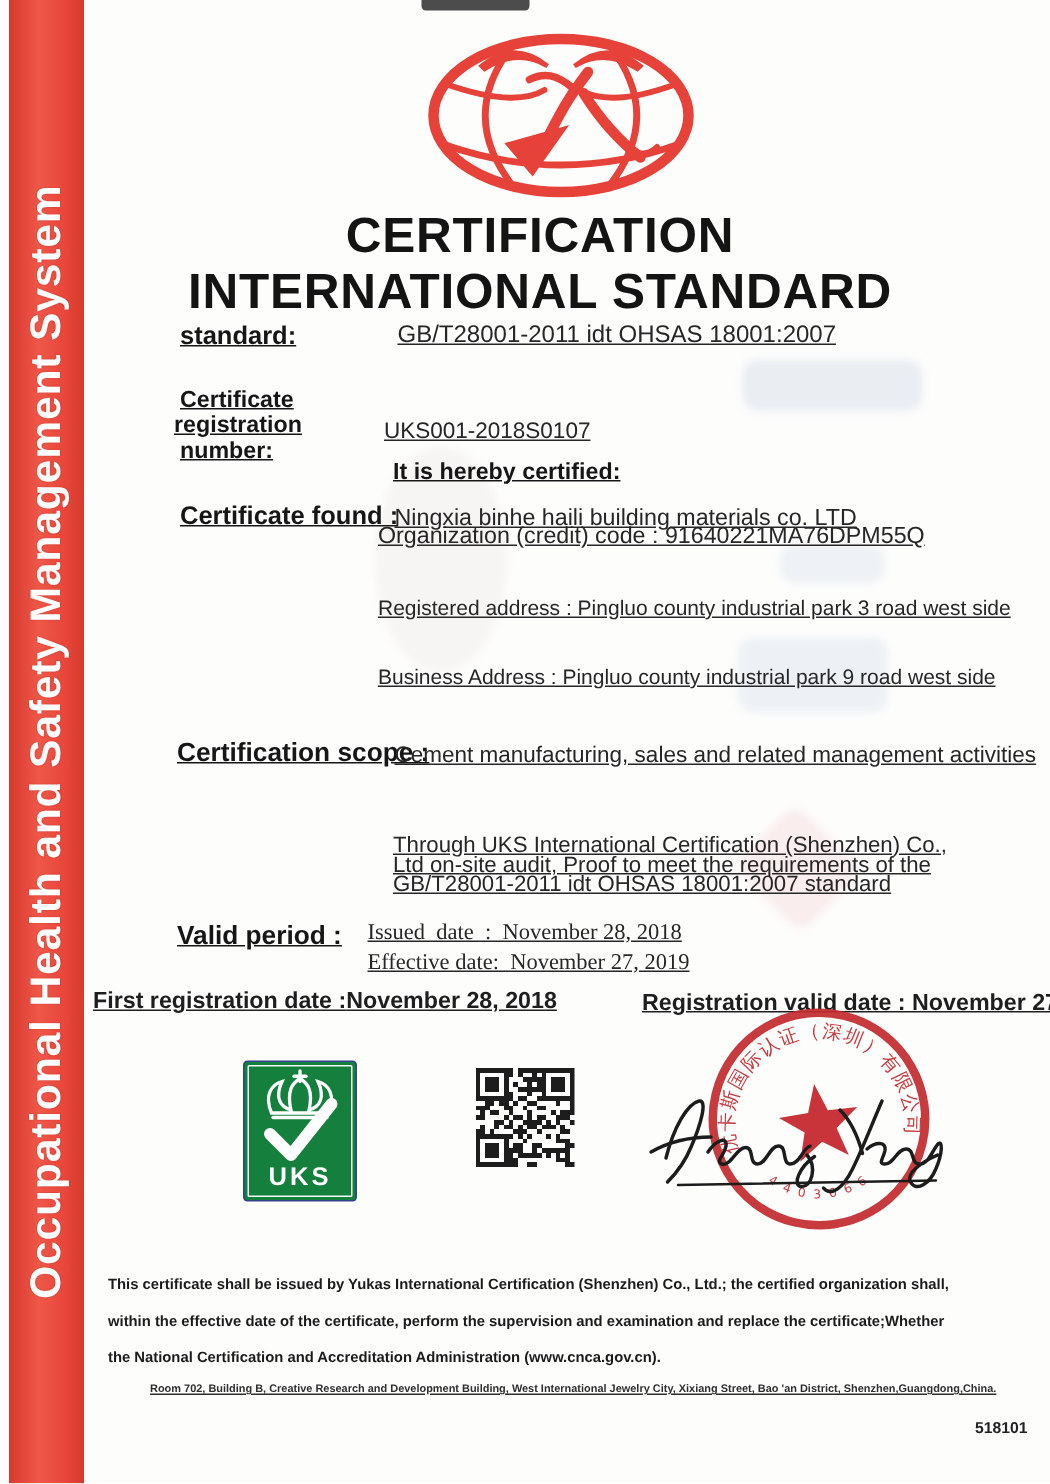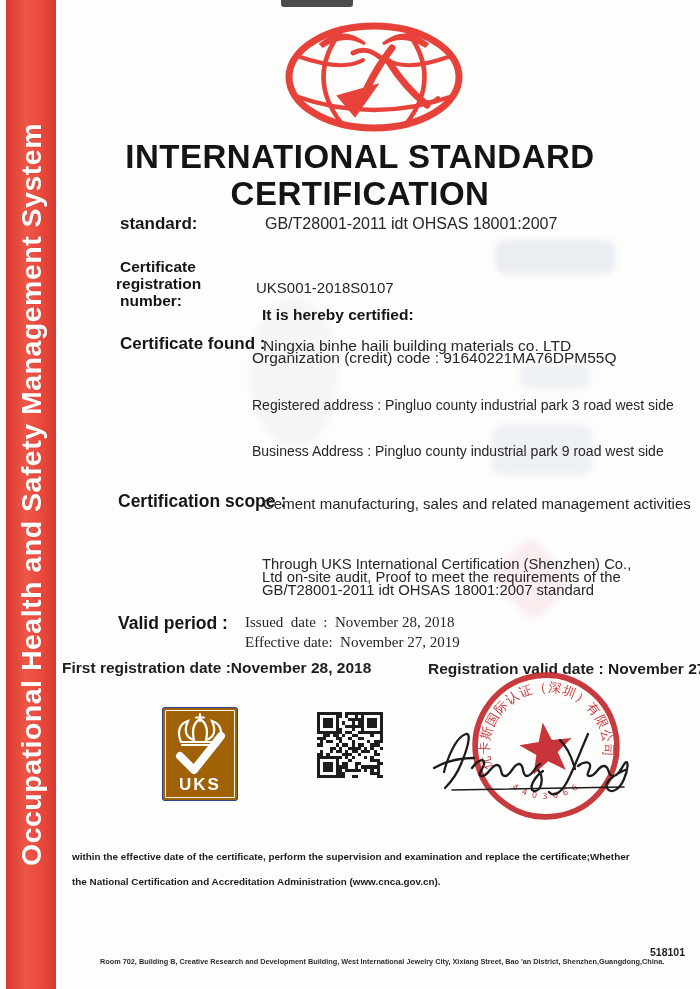--- a/index.html
+++ b/index.html
@@ -28,43 +28,43 @@
   .blob3{left:492px;top:425px;width:100px;height:50px;background:rgba(203,214,232,.30);}
   .blob4{left:500px;top:550px;width:64px;height:58px;background:rgba(238,188,192,.26);transform:rotate(45deg);}
   .blob5{left:520px;top:363px;width:70px;height:26px;background:rgba(200,212,228,.28);}
   
   .logo{position:absolute;left:283px;top:20px;width:182px;height:114px;}
   .title{
     position:absolute;left:60px;top:138px;width:600px;text-align:center;
     font-weight:800;font-size:33px;line-height:37px;color:#141414;letter-spacing:.5px;
   }
   
-  .abs{position:absolute;white-space:pre;}
+  .abs{position:absolute;white-space:pre;text-decoration:underline;}
   .lbl{font-weight:bold;color:#161616;}
   .val{color:#262626;}
   .serif{font-family:"Liberation Serif","DejaVu Serif",serif;}
   
   .uks-badge{
     position:absolute;left:163px;top:708px;width:74px;height:92px;
-    background:#a16207;border-radius:2px;box-shadow:0 0 0 1px #33428a;
+    background:#15803d;border-radius:2px;box-shadow:0 0 0 1px #33428a;
   }
   .uks-badge .inner{position:absolute;inset:2px;border:1.5px solid rgba(255,255,255,.95);border-radius:1px;}
   .uks-badge svg{position:absolute;left:0;top:2px;}
   .uks-badge .uks-label{
     position:absolute;left:0;right:0;bottom:5px;text-align:center;
     color:#fff;font-weight:bold;font-size:17px;letter-spacing:2px;
   }
   .qr{position:absolute;left:317px;top:712px;width:66px;height:66px;}
   .stamp{position:absolute;left:468px;top:668px;width:156px;height:156px;transform:rotate(-8deg);opacity:.92;}
   .stamp text{fill:#c32a2e;font-family:"DejaVu Sans",sans-serif;}
   .signature{position:absolute;left:426px;top:714px;width:214px;height:86px;z-index:5;}
   
   .footer-par{position:absolute;left:72px;top:845px;width:622px;font-size:9.9px;font-weight:bold;color:#1b1b1b;line-height:24.6px;letter-spacing:0;}
   .footer-par div{white-space:nowrap;}
-  .address{position:absolute;left:100px;top:957px;font-size:7.3px;color:#2e2e2e;font-weight:bold;white-space:nowrap;}
+  .address{position:absolute;left:100px;top:921px;font-size:7.3px;color:#2e2e2e;font-weight:bold;white-space:nowrap;text-decoration:underline;}
   .postal{position:absolute;left:640px;top:946px;font-size:10.5px;color:#222;font-weight:bold;padding-left:10px;}
 </style>
 </head>
 <body>
 
 <div class="page">
 
   <div class="sidebar">
     <div class="vtext">Occupational Health and Safety Management System</div>
   </div>
@@ -92,22 +92,22 @@
         <path d="M 55,76 L 94,65 L 72,96 Z" stroke-width="2"></path>
         <path d="M 82,72 C 94,48 100,40 109,28" fill="none" stroke-width="7"></path>
         <path d="M 106,42 C 116,58 130,74 144,85" fill="none" stroke-width="7"></path>
         <path d="M 98,38 C 88,30 80,28 70,33" fill="none" stroke-width="5"></path>
         <path d="M 136,80 C 144,84 150,83 155,78" fill="none" stroke-width="4"></path>
       </g>
     </svg>
   </div>
 
   <div class="title">
+    <div>CERTIFICATION</div>
     <div>INTERNATIONAL STANDARD</div>
-    <div>CERTIFICATION</div>
   </div>
 
   <div class="abs lbl" style="left:120px;top:214px;font-size:17px;">standard:</div>
   <div class="abs val" style="left:265px;top:215px;font-size:16px;">GB/T28001-2011 idt OHSAS 18001:2007</div>
 
   <div class="abs lbl" style="left:120px;top:258px;font-size:15.5px;">Certificate</div>
   <div class="abs lbl" style="left:116px;top:275px;font-size:15.5px;">registration</div>
   <div class="abs lbl" style="left:120px;top:292px;font-size:15.5px;">number:</div>
   <div class="abs val" style="left:256px;top:279px;font-size:15px;">UKS001-2018S0107</div>
 
@@ -418,20 +418,21 @@
         <path d="M 112,56 C 119,64 115,78 108,77 C 102,76 107,64 117,57"></path>
         <path d="M 134,26 C 141,33 146,44 149,55"></path>
         <path d="M 162,20 C 155,36 149,52 142,66 C 136,78 128,84 123,78"></path>
         <path d="M 152,52 C 158,47 165,47 164,53 C 163,58 159,62 164,62 C 170,62 172,52 178,52 C 184,52 181,62 187,62 C 193,62 195,54 199,49 C 203,45 202,56 198,65 C 194,75 185,81 181,74 C 178,68 188,61 199,56"></path>
         <path d="M 26,76 L 198,73" stroke-width="1.6"></path>
       </g>
     </svg>
   </div>
 
   <div class="footer-par">
+    <div>This certificate shall be issued by Yukas International Certification (Shenzhen) Co., Ltd.; the certified organization shall,</div>
     <div>within the effective date of the certificate, perform the supervision and examination and replace the certificate;Whether</div>
     <div>the National Certification and Accreditation Administration (www.cnca.gov.cn).</div>
   </div>
 
   <div class="address">Room 702, Building B, Creative Research and Development Building, West International Jewelry City, Xixiang Street, Bao 'an District, Shenzhen,Guangdong,China.</div>
   <div class="postal">518101</div>
 
 </div>
 
 </body></html>

